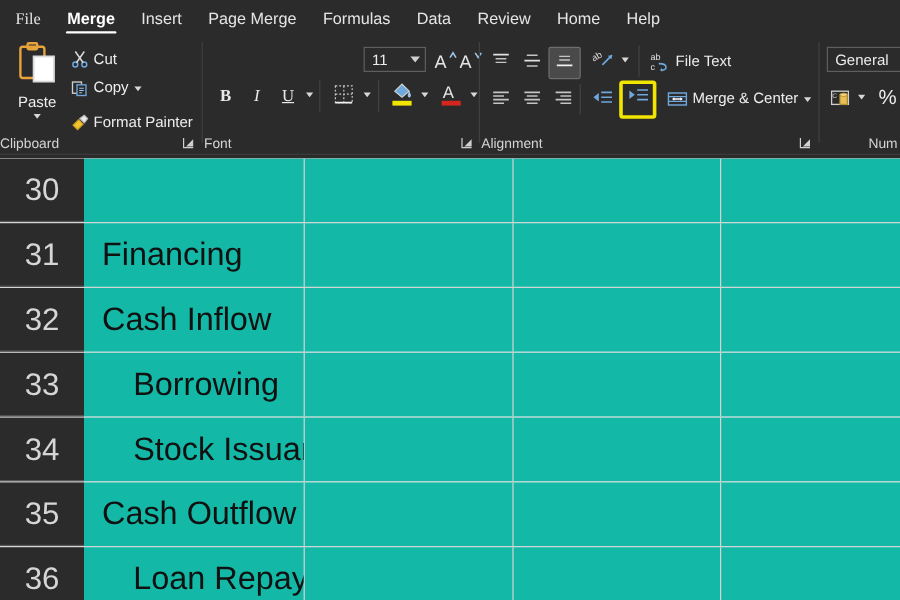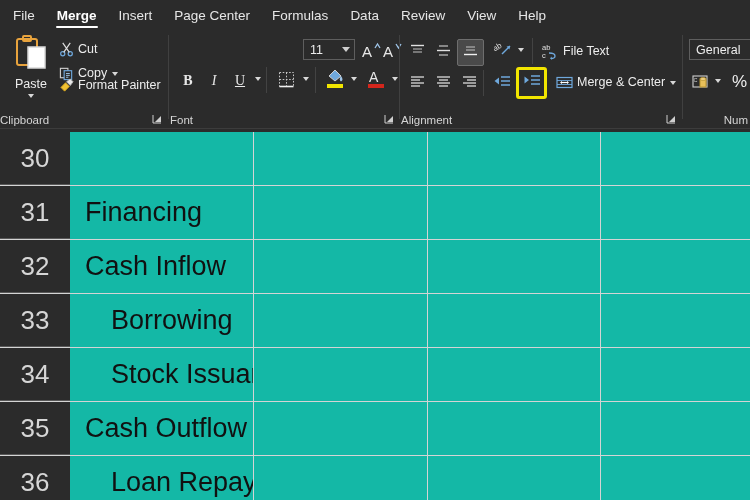--- a/index.html
+++ b/index.html
@@ -34,21 +34,21 @@
     position: relative;
     height: 31px;
     display: flex;
     align-items: center;
     padding: 0 11px;
     font-size: 13.5px;
     color: #e6e6e6;
     white-space: nowrap;
     cursor: default;
   }
-  .tab.first { padding-left: 13px; }
+  .tab.first { padding-left: 13px; font-family: Liberation Serif, serif; }
   .tab.active { font-weight: bold; color: #ffffff; }
   .tab.active::after {
     content: "";
     position: absolute;
     left: 10px; right: 10px; bottom: 3px;
     height: 2px;
     background: #ffffff;
     border-radius: 1px;
   }
 
@@ -238,33 +238,33 @@
     <div class="tab first">
         <span>File</span>
       </div>
     <div class="tab active">
         <span>Merge</span>
       </div>
     <div class="tab">
         <span>Insert</span>
       </div>
     <div class="tab">
-        <span>Page Center</span>
+        <span>Page Merge</span>
       </div>
     <div class="tab">
         <span>Formulas</span>
       </div>
     <div class="tab">
         <span>Data</span>
       </div>
     <div class="tab">
         <span>Review</span>
       </div>
     <div class="tab">
-        <span>View</span>
+        <span>Home</span>
       </div>
     <div class="tab">
         <span>Help</span>
       </div>
   </div>
 
   <div class="ribbon">
 
     <div class="rgroup" style="left:0px; width:166px;">
 
@@ -296,21 +296,21 @@
           <svg width="15" height="15" viewBox="0 0 16 16">
             <rect x="1.5" y="2.5" width="8" height="10" fill="none" stroke="#cfcfcf" stroke-width="1.2"></rect>
             <rect x="5.5" y="5" width="8" height="9.5" fill="#2b2b2b" stroke="#6fa8dc" stroke-width="1.2"></rect>
             <path d="M7.5 8 h4 M7.5 10 h4 M7.5 12 h2.5" stroke="#9fc5e8" stroke-width="1"></path>
           </svg>
         </span>
         <span class="lbl">Copy</span>
         <span class="caret"></span>
       </div>
 
-      <div class="cmd" style="left:56px; top:45px;justify-content:space-between;">
+      <div class="cmd" style="left:56px; top:62px;justify-content:space-between;">
         <span class="ic">
           <svg width="15" height="15" viewBox="0 0 16 16">
             <path d="M2 10 L7 5 L11 9 L6 14 Z" fill="#f1c232" stroke="#c79b1e" stroke-width="1"></path>
             <path d="M8 4 L12 1 L15 4 L12 8 Z" fill="#e8e8e8" stroke="#b5b5b5" stroke-width="1"></path>
           </svg>
         </span>
         <span class="lbl">Format Painter</span>
       </div>
 
       <div class="glabel" style="width:146px; left:0;">Clipboard</div>

